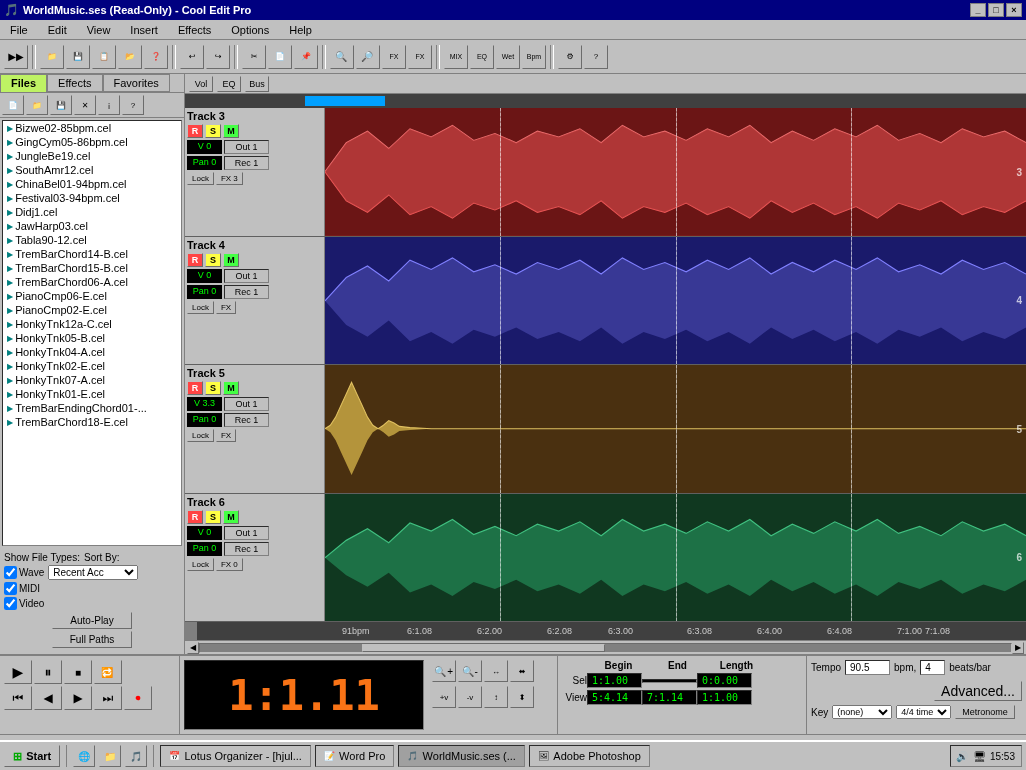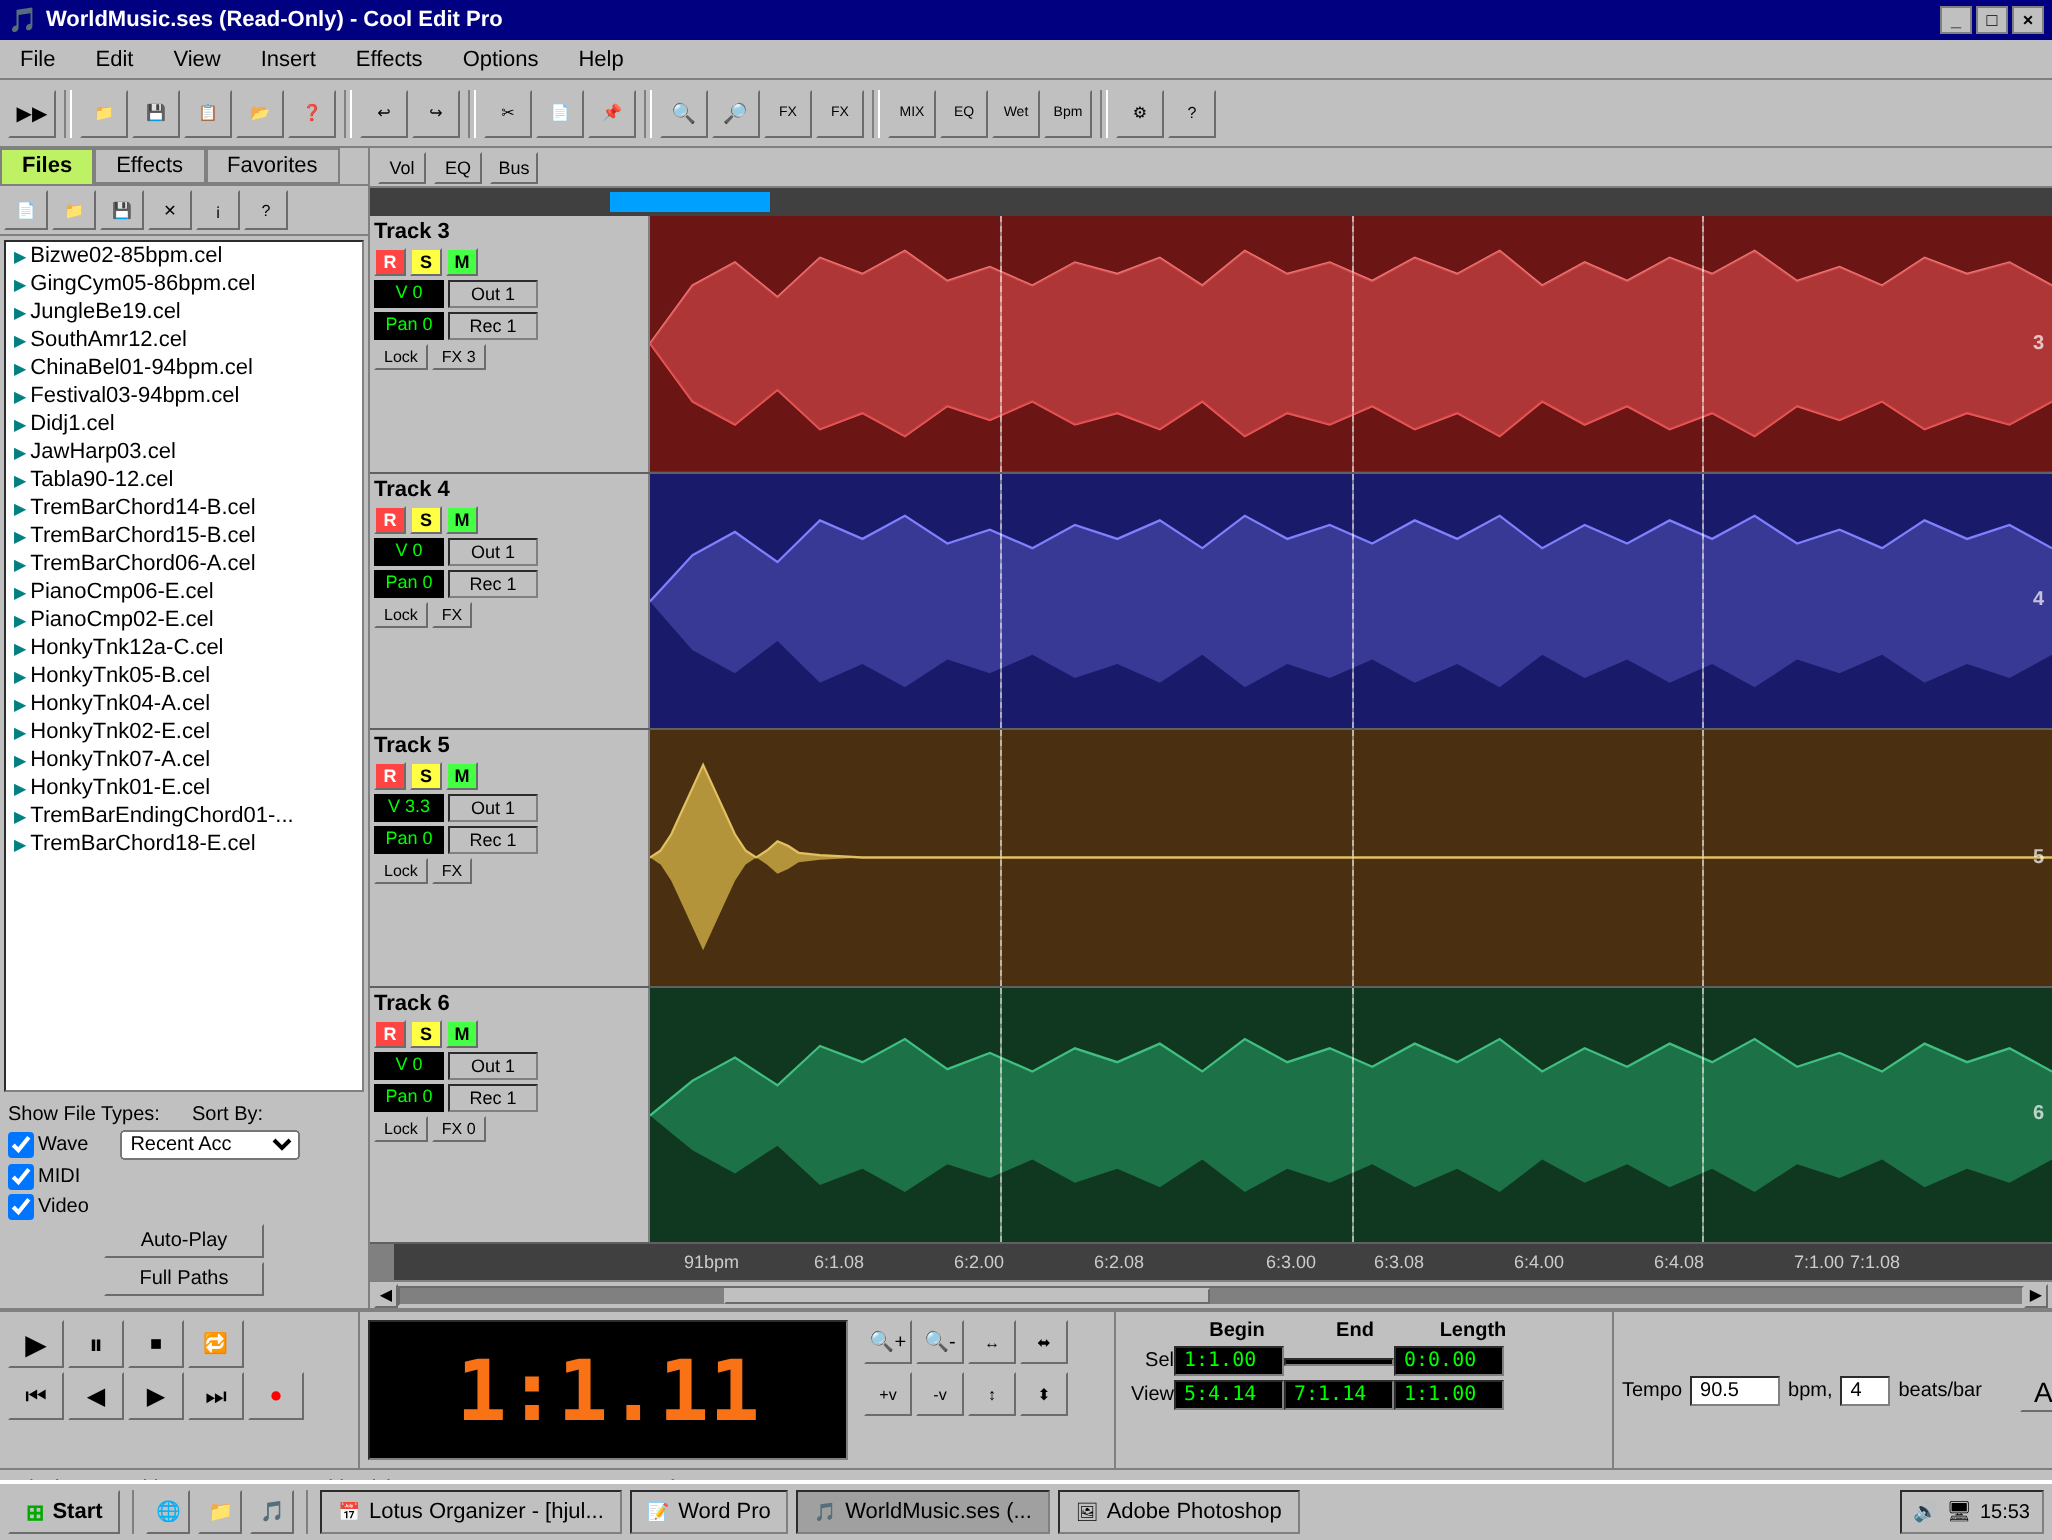--- a/index.html
+++ b/index.html
@@ -30,21 +30,21 @@
     .left-tab.active { background: #bef264; border-bottom: none; font-weight: bold; }
     
     #left-toolbar { display: flex; align-items: center; padding: 2px; gap: 2px; border-bottom: 1px solid #808080; flex-wrap: wrap; }
     .lt-btn { background: #c0c0c0; border: 1px outset #c0c0c0; width: 22px; height: 20px; font-size: 9px; cursor: pointer; display: flex; align-items: center; justify-content: center; }
     
     #file-list { flex: 1; overflow-y: auto; background: white; border: 1px inset #808080; margin: 2px; }
     .file-item { padding: 1px 4px; cursor: pointer; display: flex; align-items: center; gap: 2px; font-size: 11px; white-space: nowrap; }
     .file-icon { font-size: 8px; color: #008080; }
     
     #file-options { padding: 4px; }
-    .file-opt-row { display: flex; gap: 16px; margin-bottom: 2px; font-size: 10px; }
+    .file-opt-row { display: flex; gap: 4px; margin-bottom: 2px; font-size: 10px; }
     .file-opt-row label { display: flex; align-items: center; gap: 2px; }
     #sort-dropdown { width: 90px; font-size: 10px; }
     
     #autoplay-btn { background: #c0c0c0; border: 1px outset #c0c0c0; width: 80px; padding: 2px; font-size: 10px; cursor: pointer; text-align: center; margin: 2px auto; display: block; }
     #fullpaths-btn { background: #c0c0c0; border: 1px outset #c0c0c0; width: 80px; padding: 2px; font-size: 10px; cursor: pointer; text-align: center; margin: 2px auto; display: block; }
     
     
     #track-area { flex: 1; display: flex; flex-direction: column; background: #808080; }
     
     #track-header { height: 20px; background: #c0c0c0; border-bottom: 1px solid #808080; display: flex; align-items: center; padding: 0 4px; gap: 4px; }
@@ -99,21 +99,21 @@
     .zoom-btn { background: #c0c0c0; border: 1px outset #c0c0c0; width: 24px; height: 22px; font-size: 10px; cursor: pointer; display: flex; align-items: center; justify-content: center; }
     
     #sel-info { flex: 1; padding: 4px; display: flex; flex-direction: column; gap: 2px; }
     .sel-row { display: flex; align-items: center; gap: 0; font-size: 10px; }
     .sel-label { width: 25px; text-align: right; }
     .sel-field { background: #000; color: #00ff00; font-family: monospace; font-size: 10px; padding: 1px 4px; width: 55px; border: 1px inset #808080; }
     .sel-header { display: flex; gap: 4px; font-size: 10px; font-weight: bold; }
     .sel-col { width: 55px; text-align: center; }
     
     
-    #tempo-area { width: 220px; border-left: 1px solid #808080; padding: 4px; display: flex; flex-direction: row; gap: 19px; }
+    #tempo-area { width: 220px; border-left: 1px solid #808080; padding: 4px; display: flex; flex-direction: column; gap: 4px; }
     .tempo-row { display: flex; align-items: center; gap: 4px; font-size: 10px; }
     .tempo-field { background: white; border: 1px inset #808080; padding: 1px 4px; width: 45px; font-size: 10px; }
     .tempo-btn { background: #c0c0c0; border: 1px outset #c0c0c0; padding: 1px 6px; font-size: 9px; cursor: pointer; }
     
     
     #taskbar { height: 30px; background: #c0c0c0; border-top: 2px solid #fff; display: flex; align-items: center; padding: 0 4px; gap: 4px; position: absolute; bottom: 0; left: 0; right: 0; }
     #start-btn { background: #c0c0c0; border: 1px outset #c0c0c0; padding: 2px 8px; font-size: 11px; font-weight: bold; cursor: pointer; display: flex; align-items: center; gap: 4px; height: 22px; }
     .taskbar-app { background: #c0c0c0; border: 1px inset #808080; padding: 2px 8px; font-size: 11px; cursor: pointer; height: 22px; display: flex; align-items: center; gap: 4px; }
     .taskbar-app.active { border: 1px inset #808080; background: #a0a0a0; }
     #sys-tray { margin-left: auto; display: flex; align-items: center; gap: 4px; font-size: 10px; background: #c0c0c0; border: 1px inset #808080; padding: 2px 6px; height: 22px; }
@@ -479,21 +479,21 @@
           <div class="dashed-line" style="left:75%"></div>
         </div>
       </div>
     </div>
 
     <div id="time-ruler">
       <span class="time-mark" style="left:145px">91bpm</span>
       <span class="time-mark" style="left:210px">6:1.08</span>
       <span class="time-mark" style="left:280px">6:2.00</span>
       <span class="time-mark" style="left:350px">6:2.08</span>
-      <span class="time-mark" style="left:436px">6:3.00</span>
+      <span class="time-mark" style="left:411px">6:3.00</span>
       <span class="time-mark" style="left:490px">6:3.08</span>
       <span class="time-mark" style="left:560px">6:4.00</span>
       <span class="time-mark" style="left:630px">6:4.08</span>
       <span class="time-mark" style="left:700px">7:1.00</span>
       <span class="time-mark" style="left:728px">7:1.08</span>
       <span class="time-mark" style="left:840px">91bpm</span>
     </div>
 
     <div id="hscroll">
       <button class="scroll-btn">◀</button>

